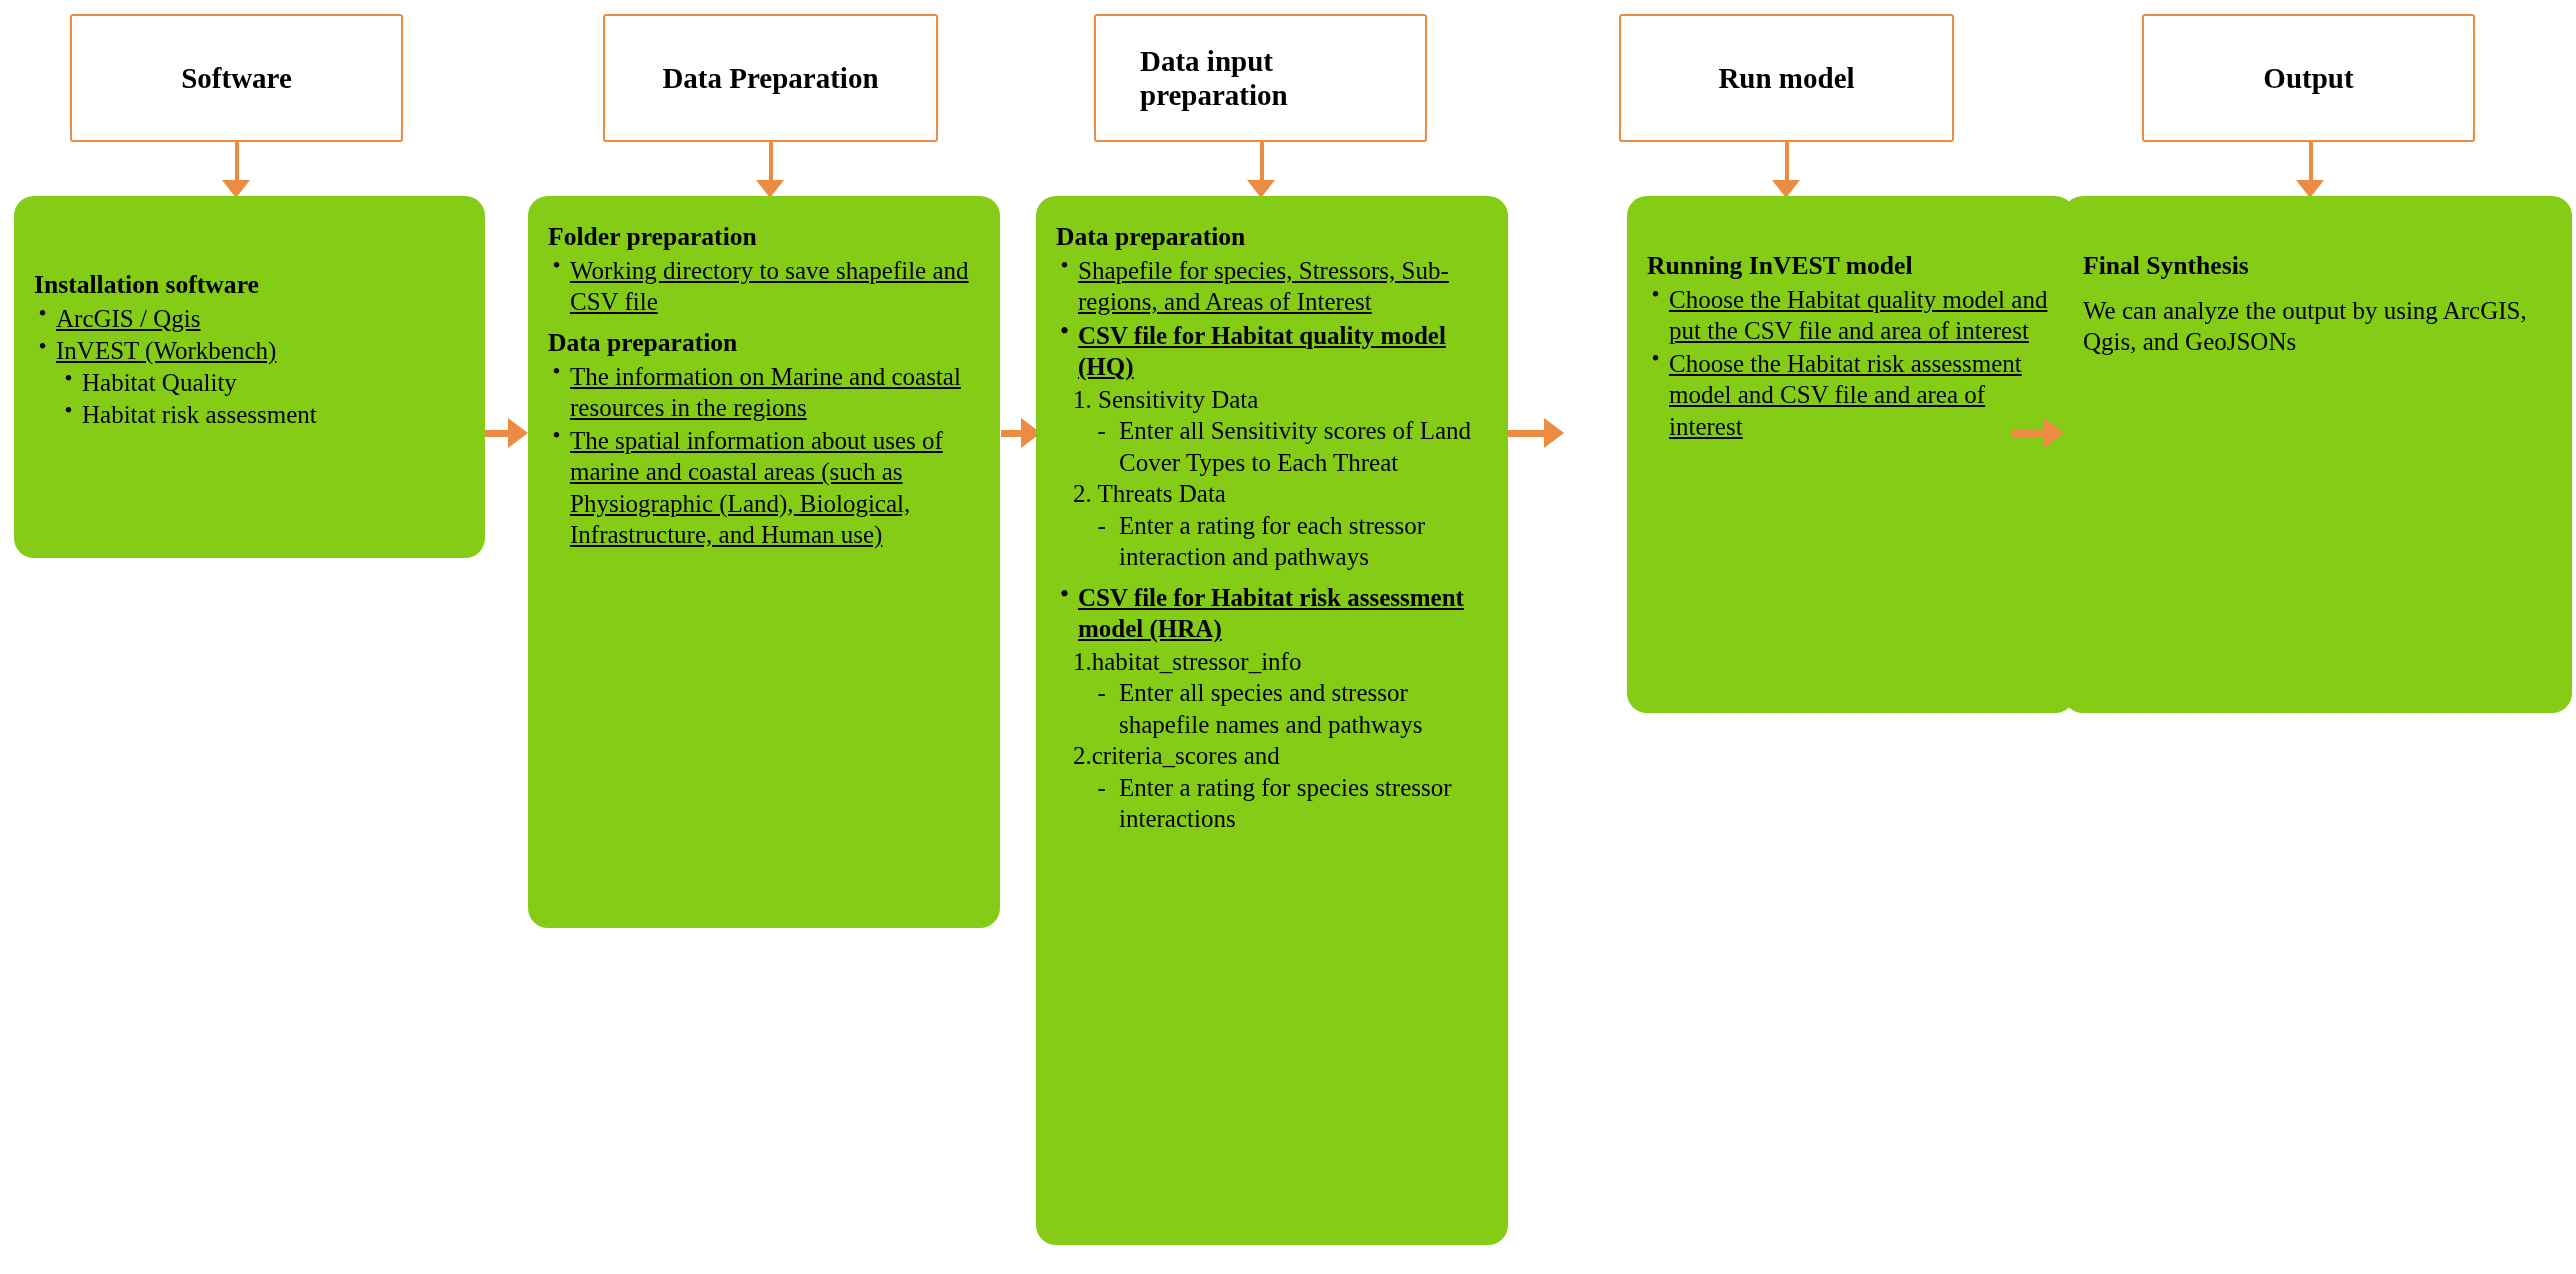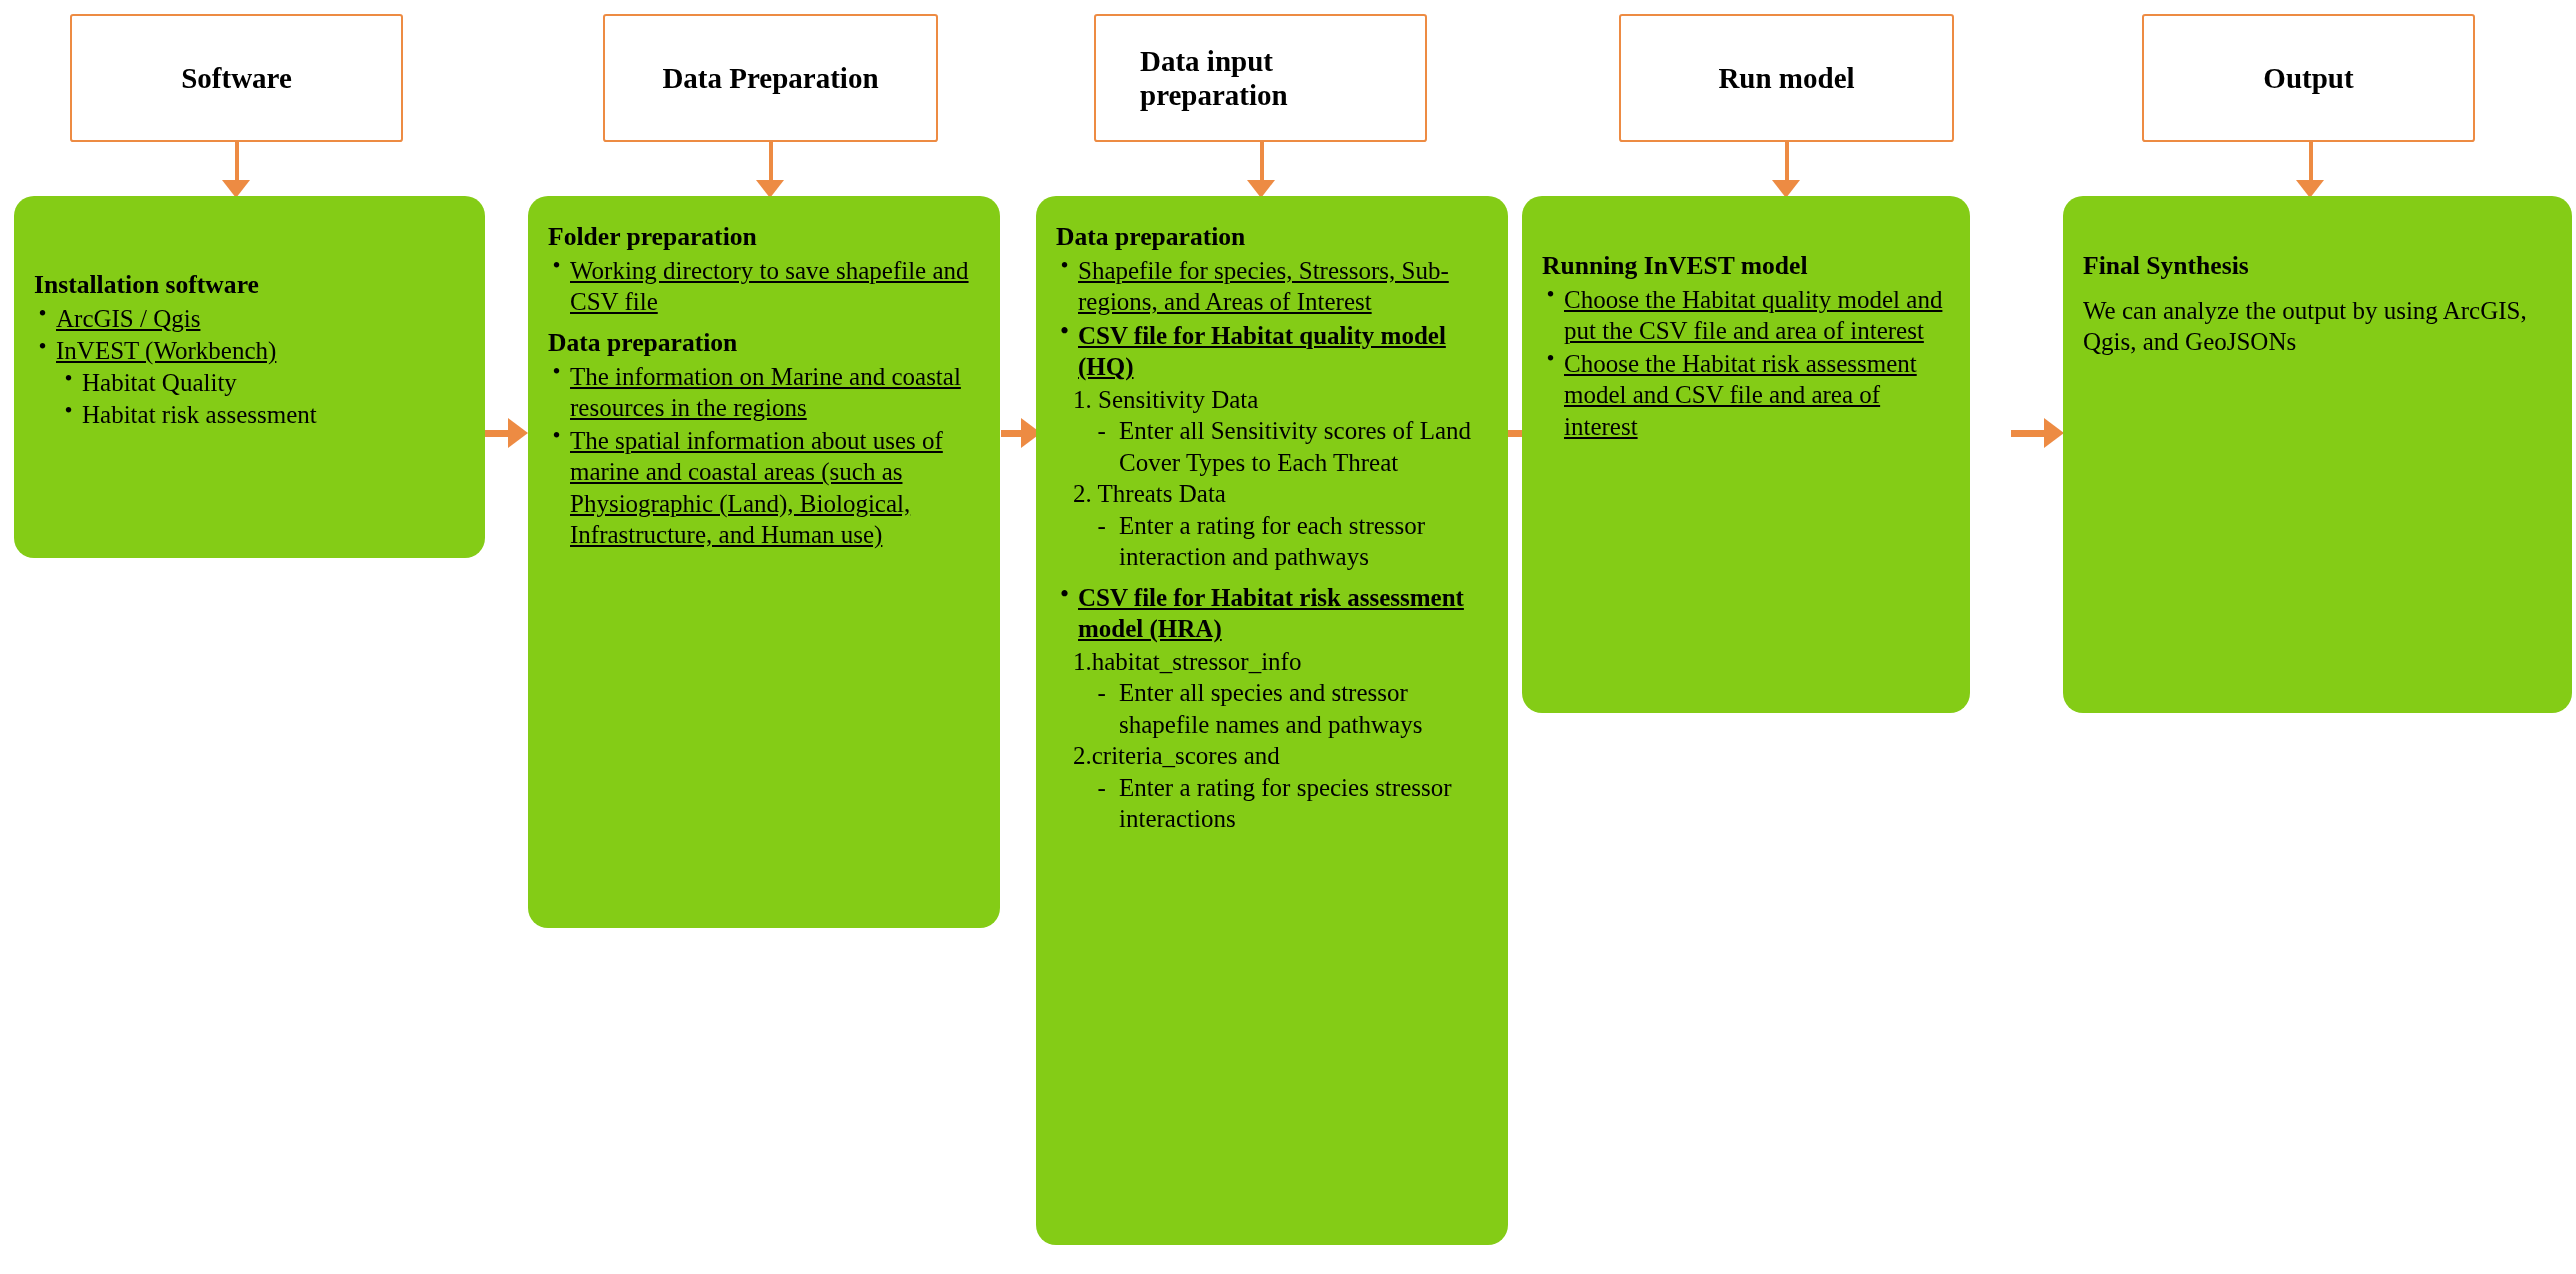--- a/index.html
+++ b/index.html
@@ -225,21 +225,21 @@
     <div class="head"></div>
   </div>
 
   <div class="hdr" style="left:1619px;top:14px;width:335px;height:128px;">
     <span>Run model</span>
   </div>
   <div class="vconn" style="left:1767px;top:142px;width:39px;height:56px;">
     <div class="shaft" style="height:39px;"></div>
     <div class="head"></div>
   </div>
-  <div class="panel" style="left:1522px;top:196px;width:448px;height:517px;">
+  <div class="panel" style="left:1627px;top:196px;width:448px;height:517px;">
     <div class="heading" style="margin-top:29px;">Running InVEST model</div>
     <ul class="lvl1">
       <li>Choose the Habitat quality model and put the CSV file and area of interest</li>
       <li>Choose the Habitat risk assessment model and CSV file and area of interest</li>
     </ul>
   </div>
 
   <div class="hconn" style="left:2011px;top:418px;width:53px;">
     <div class="shaft" style="width:34px;"></div>
     <div class="head"></div>

